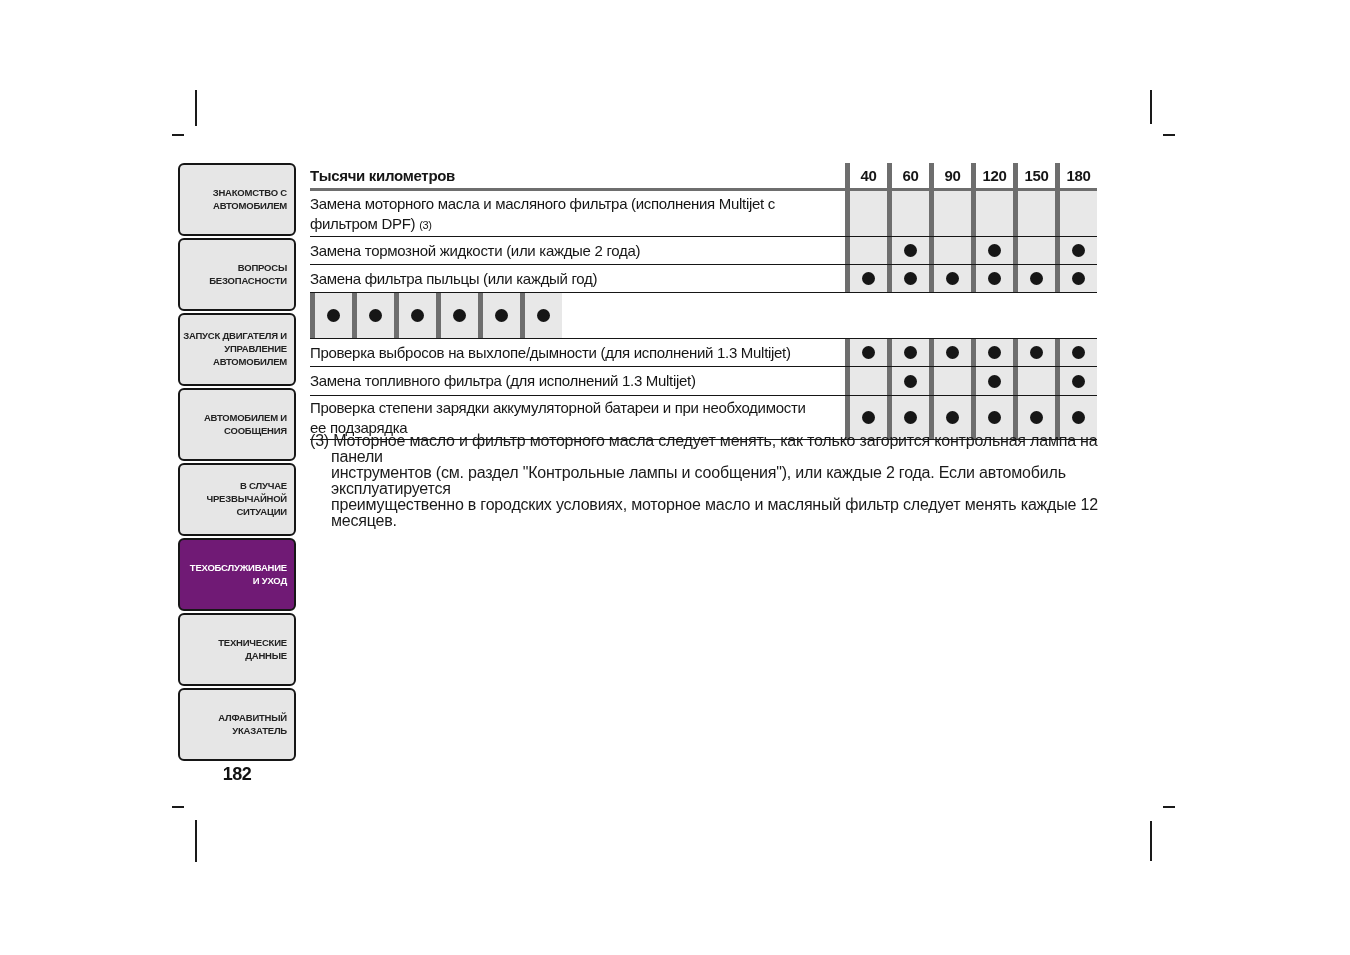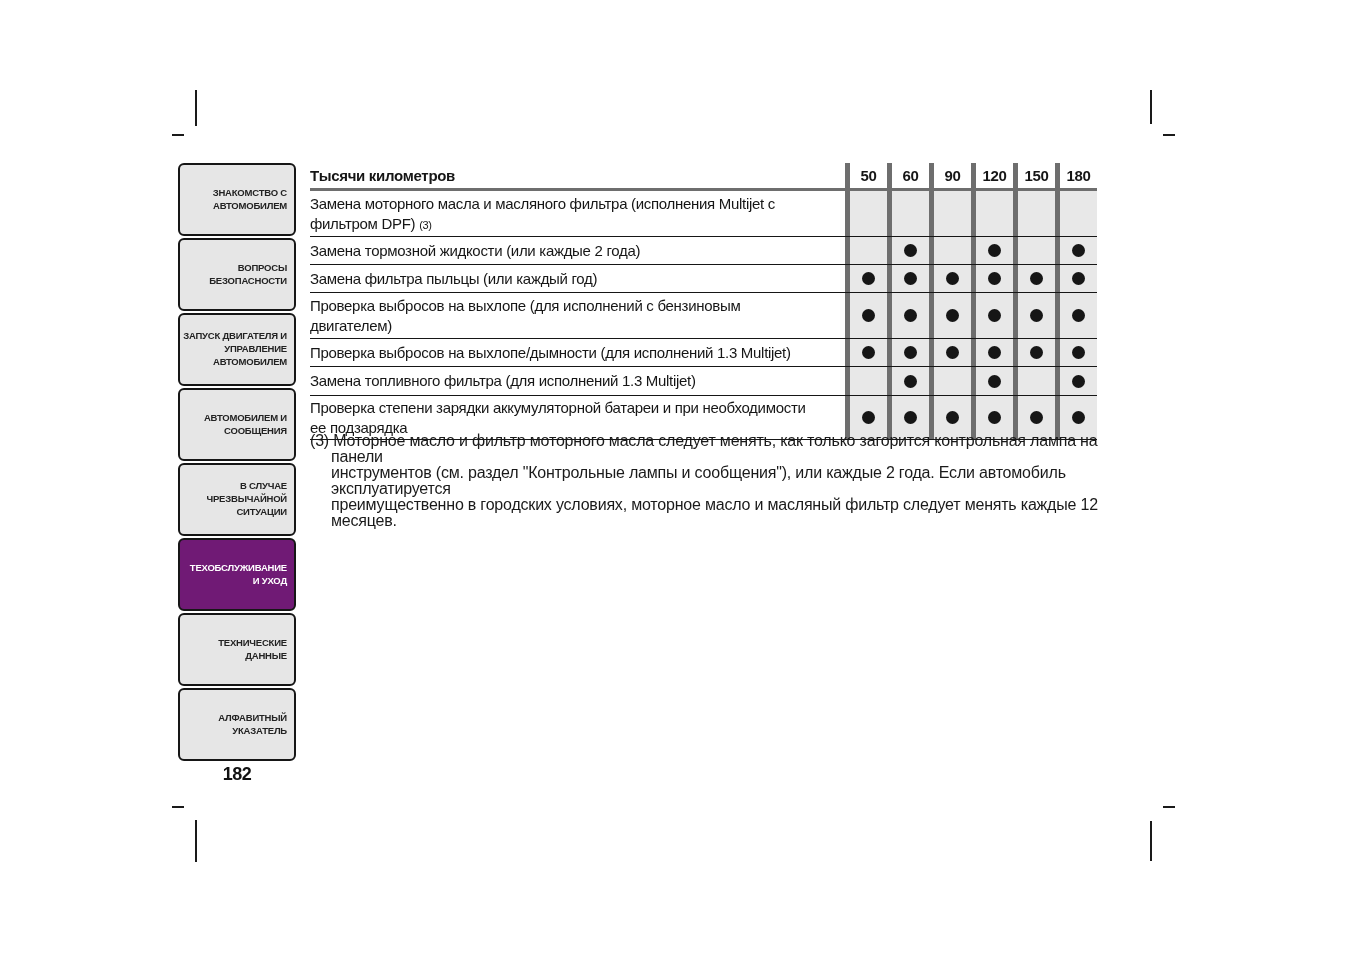--- a/index.html
+++ b/index.html
@@ -116,21 +116,21 @@
   </div>
 
 <div class="page-number">182</div>
 
 <div class="schedule">
   <div class="thead">
     <div class="cell label-cell head-label">
       <span class="label-inner">Тысячи километров</span>
     </div>
 
-  <div class="num-cell head-num">50</div>
+  <div class="num-cell head-num">40</div>
       <div class="num-cell head-num">60</div>
       <div class="num-cell head-num">90</div>
       <div class="num-cell head-num">120</div>
       <div class="num-cell head-num">150</div>
       <div class="num-cell head-num">180</div>
     </div>
   <div>
 
   <div class="trow">
         <div class="label-cell">
@@ -178,24 +178,20 @@
           <span class="dot"></span>
         </div>
         <div class="num-cell body-num">
           <span class="dot"></span>
         </div>
         <div class="num-cell body-num">
           <span class="dot"></span>
         </div>
       </div>
       <div class="trow">
-        <div class="label-cell">
-          <span class="label-inner">Проверка выбросов на выхлопе (для исполнений с бензиновым
-двигателем)</span>
-        </div>
         <div class="num-cell body-num">
           <span class="dot"></span>
         </div>
         <div class="num-cell body-num">
           <span class="dot"></span>
         </div>
         <div class="num-cell body-num">
           <span class="dot"></span>
         </div>
         <div class="num-cell body-num">

